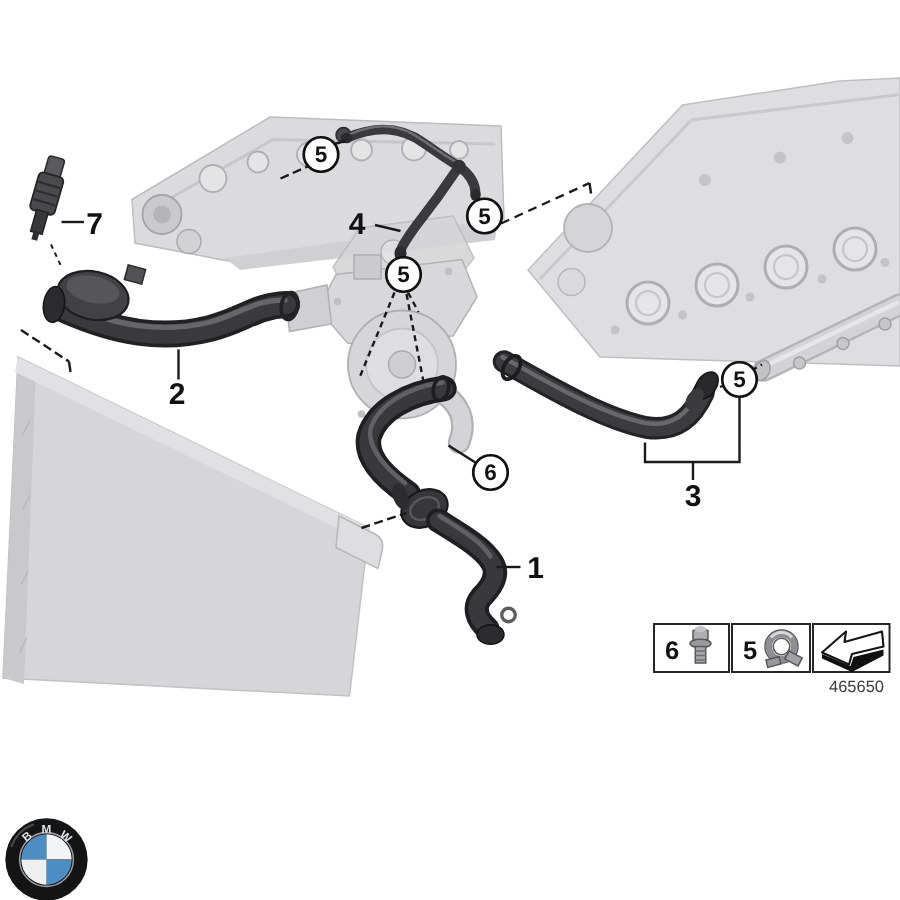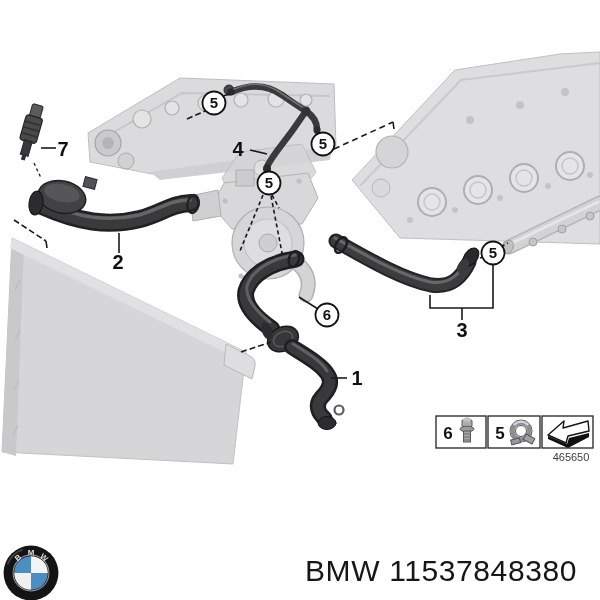--- a/index.html
+++ b/index.html
@@ -267,17 +267,14 @@
     <path d="M50,50 L80,50 A30,30 0 0 1 50,80 Z" fill="#4c8ec1"></path>
     <path d="M50,50 L50,80 A30,30 0 0 1 20,50 Z" fill="#eef0f2"></path>
     <g font-family="Liberation Sans, sans-serif" font-size="14" font-weight="bold" fill="#dfe2e6" text-anchor="middle">
       <text x="28" y="27" transform="rotate(-40 28 24)">B</text>
       <text x="50" y="18">M</text>
       <text x="72" y="27" transform="rotate(40 72 24)">W</text>
     </g>
   </svg>
 </div>
 
-<div class="footer-caption">
-  <span>BMW</span><span class="pn">11537848380</span>
+
 </div>
 
-</div>
-
 </body></html>

